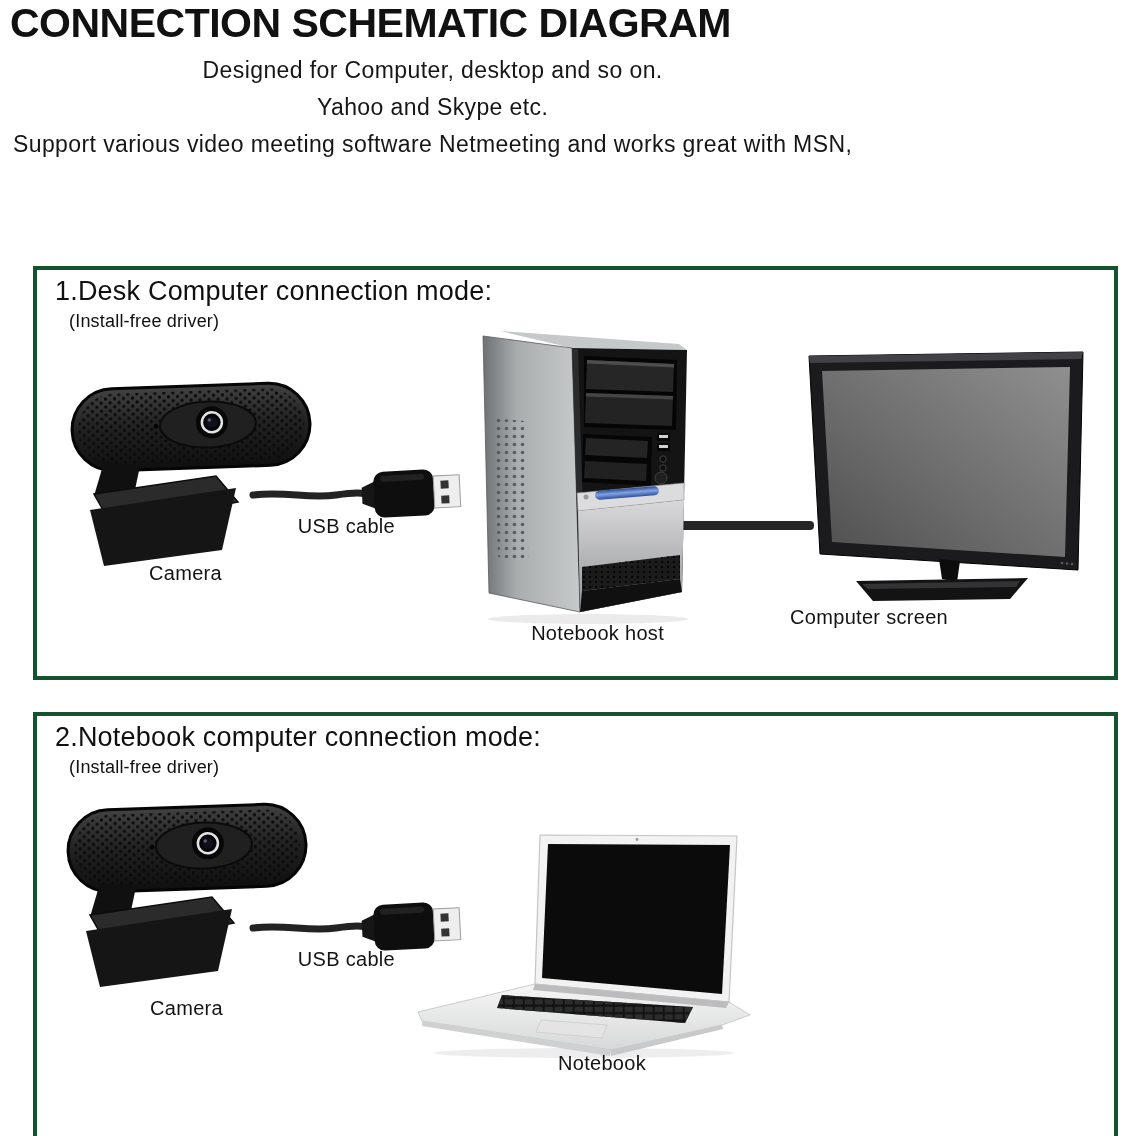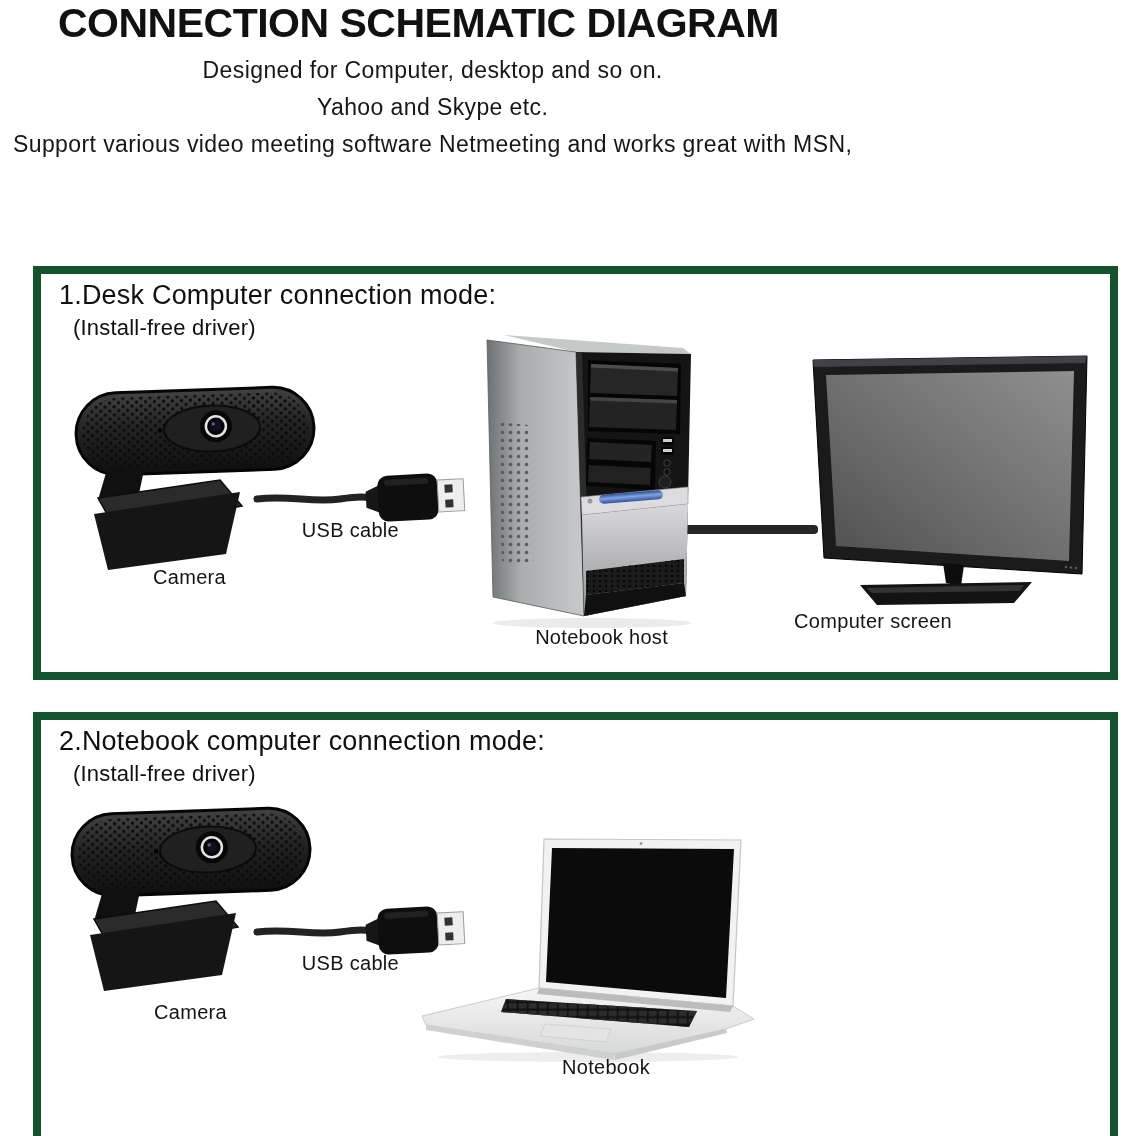--- a/index.html
+++ b/index.html
@@ -1,26 +1,26 @@
 <!DOCTYPE html>
 <html><head>
 <meta charset="utf-8">
 <style>
   html,body{margin:0;padding:0;background:#fff;}
   #stage{position:relative;width:1130px;height:1136px;background:#ffffff;
          font-family:"Liberation Sans",sans-serif;color:#141414;overflow:hidden;}
   .title{position:absolute;left:10px;top:0px;font-size:41px;font-weight:bold;
-         letter-spacing:-0.5px;color:#111;white-space:nowrap;margin-left:48px;}
+         letter-spacing:-0.5px;color:#111;white-space:nowrap;}
   .intro{position:absolute;left:13px;top:52px;font-size:23px;line-height:37px;
          letter-spacing:.4px;color:#161616;text-align:center;}
-  .box{position:absolute;left:33px;width:1085px;border:8px solid #14532d;background:#fff;box-sizing:border-box;}
+  .box{position:absolute;left:33px;width:1085px;border:4px solid #14532d;background:#fff;box-sizing:border-box;}
   #box1{top:266px;height:414px;}
   #box2{top:712px;height:524px;}
   .heading{position:absolute;left:18px;top:6px;font-size:27px;letter-spacing:.2px;color:#101010;white-space:nowrap;}
-  .subheading{position:absolute;left:32px;top:41px;font-size:22px;letter-spacing:.2px;color:#101010;white-space:nowrap;}
+  .subheading{position:absolute;left:32px;top:41px;font-size:18px;letter-spacing:.2px;color:#101010;white-space:nowrap;}
   .label{position:absolute;font-size:20px;letter-spacing:.3px;color:#141414;text-align:right;white-space:nowrap;}
   .dev{position:absolute;}
   .host-cable{position:absolute;left:635px;top:251px;width:142px;height:9px;
               background:#262626;border-radius:4px;}
   svg{display:block;overflow:visible;}
 </style>
 </head>
 <body>
 
 <div id="stage">

